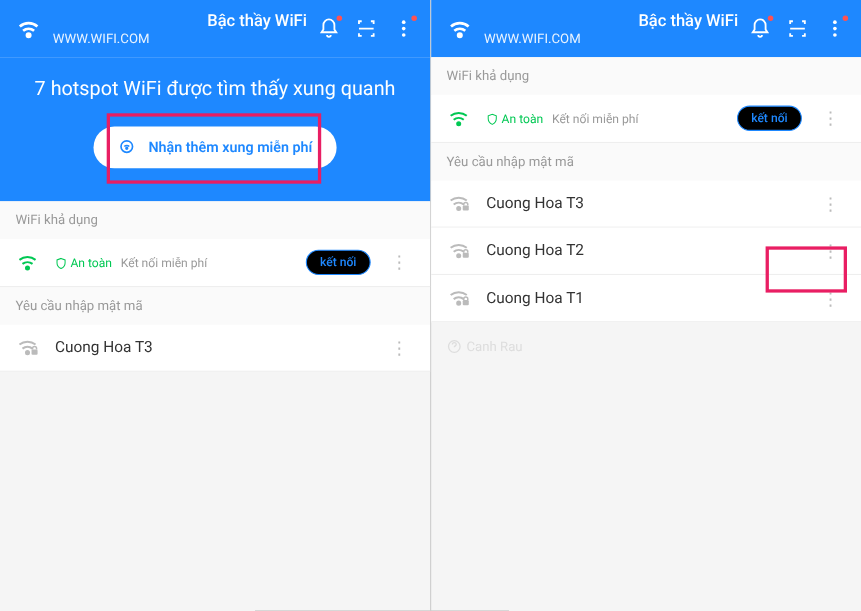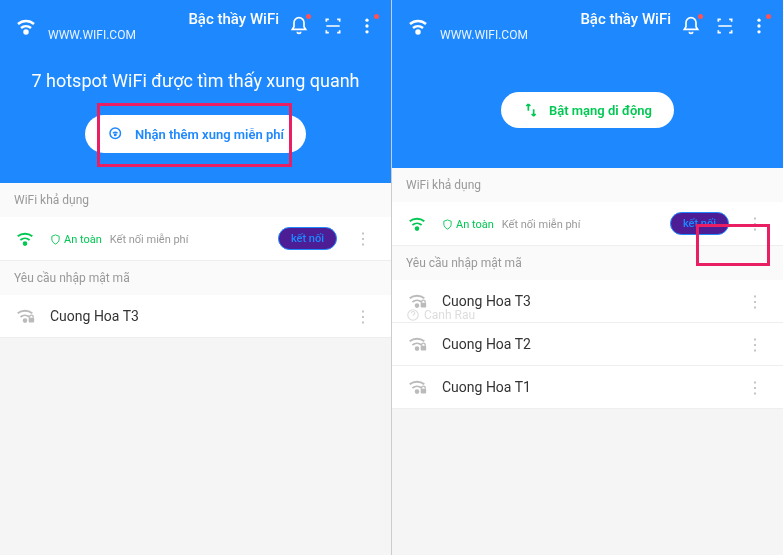--- a/index.html
+++ b/index.html
@@ -20,21 +20,21 @@
     .highlight-box { position: absolute; border: 3px solid #e91e63; pointer-events: none; }
     .highlight-left { top: 103px; left: 97px; width: 195px; height: 64px; }
     .highlight-right { top: 224px; left: 304px; width: 74px; height: 42px; }
     .section-label { padding: 10px 14px; font-size: 12px; color: #999; background: #fafafa; }
     .wifi-item { background: white; padding: 10px 14px; display: flex; align-items: center; gap: 12px; border-bottom: 1px solid #eee; }
     .wifi-icon-wrap { width: 24px; }
     .wifi-info { flex: 1; }
     .wifi-name { font-size: 14px; color: #333; }
     .wifi-meta { font-size: 11px; color: #999; display: flex; align-items: center; gap: 8px; margin-top: 2px; }
     .wifi-safe { color: #00c853; display: flex; align-items: center; gap: 3px; }
-    .connect-btn { border: 1.5px solid #1e88ff; color: #1e88ff; background: #4c1d95; border-radius: 14px; padding: 4px 12px; font-size: 11px; font-weight: 500; cursor: pointer; }
+    .connect-btn { border: 1.5px solid #1e88ff; color: #1e88ff; background: #000000; border-radius: 14px; padding: 4px 12px; font-size: 11px; font-weight: 500; cursor: pointer; }
     .more-dots { color: #bbb; padding: 0 6px; cursor: pointer; font-size: 16px; }
     .watermark { position: absolute; top: 308px; left: 14px; font-size: 12px; color: #ddd; display: flex; align-items: center; gap: 4px; }
     svg { display: block; }
   </style>
 </head>
 <body>
 
 <div class="phone">
   <div class="header">
     <div class="wifi-logo">
@@ -157,28 +157,20 @@
         <svg width="20" height="20" viewBox="0 0 24 24" fill="white">
             <circle cx="12" cy="5" r="2"></circle>
             <circle cx="12" cy="12" r="2"></circle>
             <circle cx="12" cy="19" r="2"></circle>
           </svg>
         <div class="dot"></div>
       </div>
     </div>
   </div>
 
-  <div class="hero" style="padding-top:40px;padding-bottom:40px;">
-    <div class="hero-button green">
-      <svg width="16" height="16" viewBox="0 0 24 24" fill="none" stroke="#00c853" stroke-width="2.5">
-          <path d="M8 3v10M8 3l-3 3M8 3l3 3M16 21V11M16 21l-3-3M16 21l3-3"></path>
-        </svg>
-      <span>Bật mạng di động</span>
-    </div>
-  </div>
 
   <div class="section-label">WiFi khả dụng</div>
   <div class="wifi-item">
     <div class="wifi-icon-wrap">
       <svg width="22" height="22" viewBox="0 0 24 24" fill="none" stroke="#00c853" stroke-width="2">
           <path d="M4 9a13 13 0 0 1 16 0"></path>
           <path d="M7 13a8 8 0 0 1 10 0"></path>
           <circle cx="12" cy="17" r="1.5" fill="#00c853"></circle>
         </svg>
     </div>

